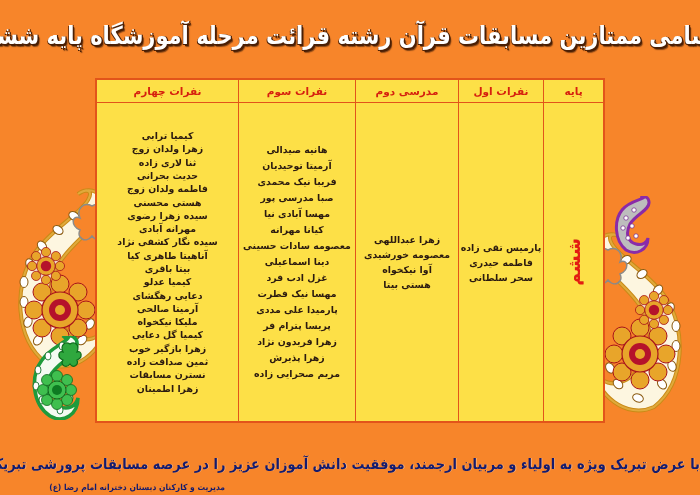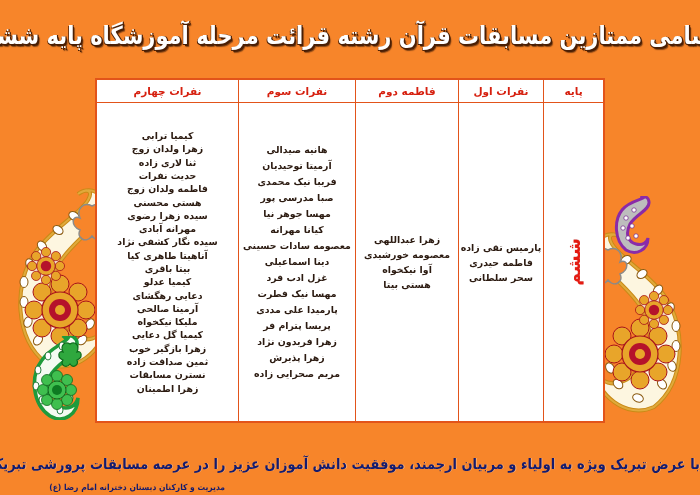--- a/index.html
+++ b/index.html
@@ -70,21 +70,21 @@
   table.winners {
     width: 100%;
     height: 100%;
     border-collapse: collapse;
     table-layout: fixed;
     direction: rtl;
   }
   table.winners th,
   table.winners td {
     border: 1px solid #E2541A;
-    background: #ffffff;
+    background: #fde047;
     vertical-align: middle;
     text-align: center;
     padding: 0;
   }
   table.winners th {
     height: 22px;
     font-size: 10.5px;
     font-weight: bold;
     color: #D6200F;
     white-space: nowrap;
@@ -332,21 +332,21 @@
       <col class="c-grade">
         <col class="c-first">
         <col class="c-second">
         <col class="c-third">
         <col class="c-fourth">
     </colgroup>
     <thead>
       <tr>
         <th>پایه</th>
         <th>نفرات اول</th>
-        <th>فاطمه دوم</th>
+        <th>مدرسی دوم</th>
         <th>نفرات سوم</th>
         <th>نفرات چهارم</th>
       </tr>
     </thead>
     <tbody>
       <tr>
         <td class="grade-cell">
           <span class="grade-vertical">ششم</span>
         </td>
         <td class="col-first">
@@ -363,39 +363,39 @@
               <li>آوا نیکخواه</li>
               <li>هستی بیتا</li>
             </ul>
         </td>
         <td class="col-third">
           <ul class="name-list">
               <li>هانیه صیدالی</li>
               <li>آرمیتا توحیدیان</li>
               <li>فریبا نیک محمدی</li>
               <li>صبا مدرسی پور</li>
-              <li>مهسا جوهر نیا</li>
+              <li>مهسا آبادی نیا</li>
               <li>کیانا مهرانه</li>
               <li>معصومه سادات حسینی</li>
               <li>دینا اسماعیلی</li>
               <li>غزل ادب فرد</li>
               <li>مهسا نیک فطرت</li>
               <li>پارمیدا علی مددی</li>
               <li>پریسا پترام فر</li>
               <li>زهرا فریدون نژاد</li>
               <li>زهرا پذیرش</li>
               <li>مریم صحرایی زاده</li>
             </ul>
         </td>
         <td class="col-fourth">
           <ul class="name-list">
               <li>کیمیا ترابی</li>
               <li>زهرا ولدان زوج</li>
               <li>ثنا لاری زاده</li>
-              <li>حدیث نفرات</li>
+              <li>حدیث بحرانی</li>
               <li>فاطمه ولدان زوج</li>
               <li>هستی محسنی</li>
               <li>سیده زهرا رضوی</li>
               <li>مهرانه آبادی</li>
               <li>سیده نگار کشفی نژاد</li>
               <li>آناهیتا طاهری کیا</li>
               <li>بیتا باقری</li>
               <li>کیمیا عدلو</li>
               <li>دعایی رهگشای</li>
               <li>آرمیتا صالحی</li>

